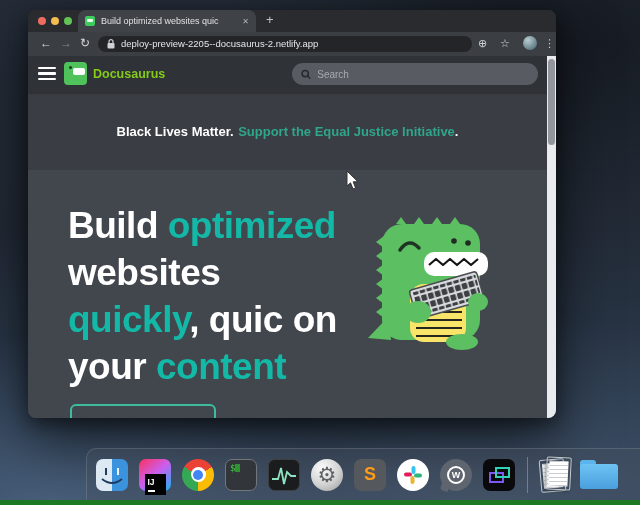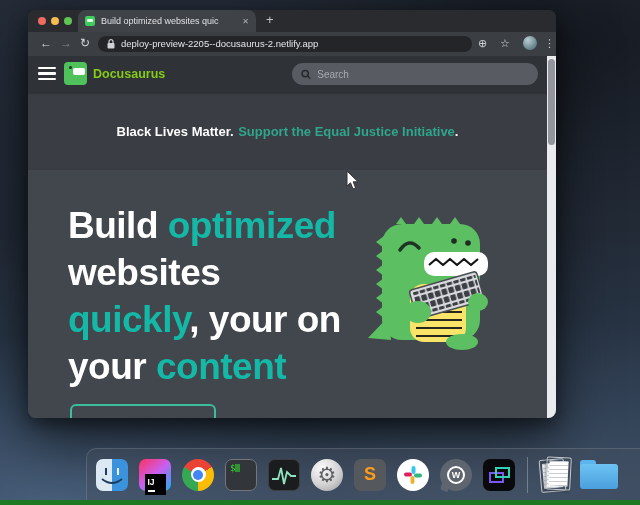--- a/index.html
+++ b/index.html
@@ -178,21 +178,21 @@
     <div class="banner">
       <span>Black Lives Matter.</span>
       <a href="#">Support the Equal Justice Initiative</a>
       <span>.</span>
     </div>
 
     <div class="hero">
       <div class="headline">
         <div><span>Build </span><span class="hl">optimized</span></div>
         <div><span>websites</span></div>
-        <div><span class="hl">quickly</span><span>, your on</span></div>
+        <div><span class="hl">quickly</span><span>, quic on</span></div>
         <div><span>your </span><span class="hl">content</span></div>
       </div>
 
       <svg class="dino" viewBox="0 0 130 144">
         <defs>
           <pattern id="keys" width="7" height="8" patternUnits="userSpaceOnUse">
             <rect width="5.5" height="6" rx="1" fill="#3c3f43"></rect>
           </pattern>
         </defs>
         <polygon points="2,130 23,108 25,132" fill="#5cbf62"></polygon>

